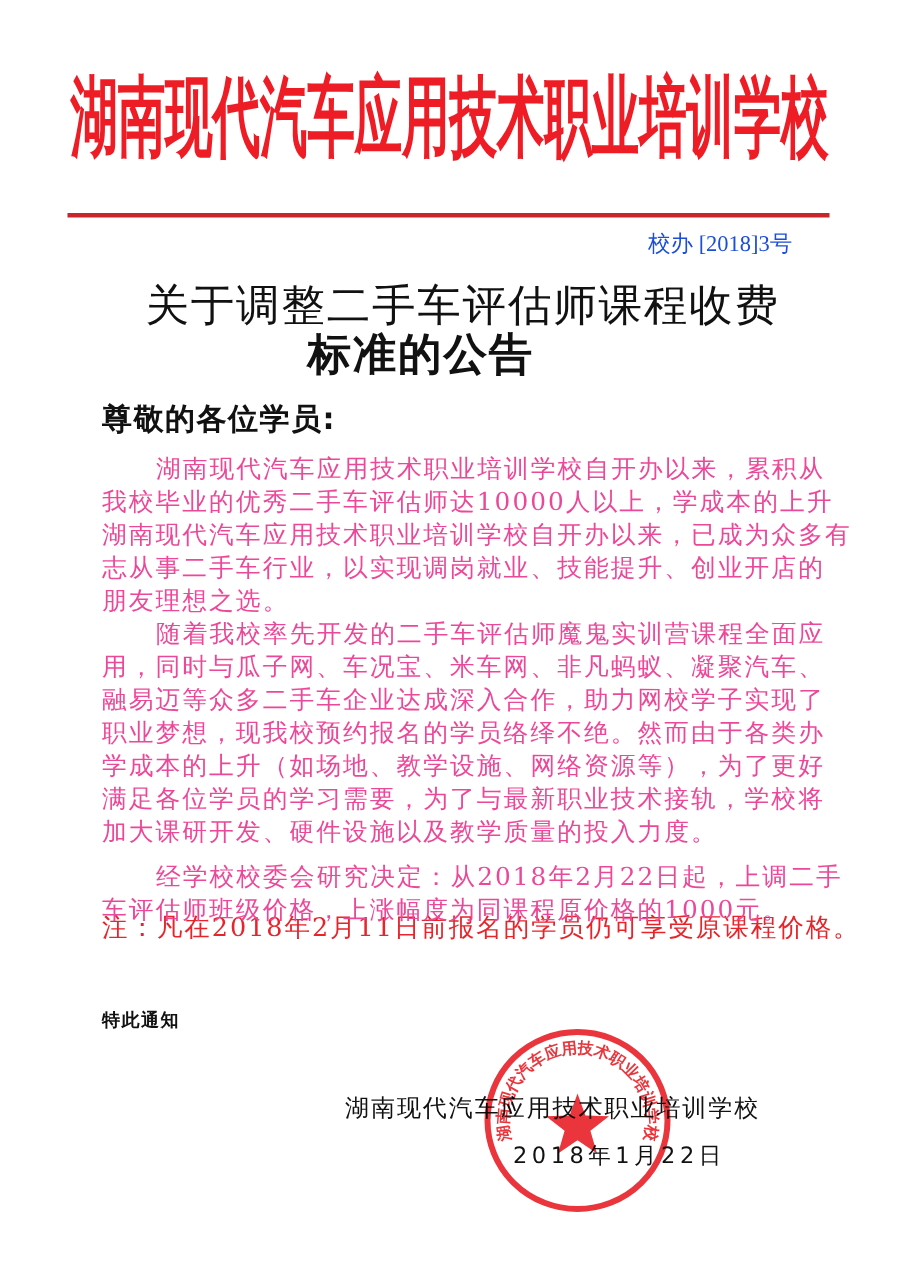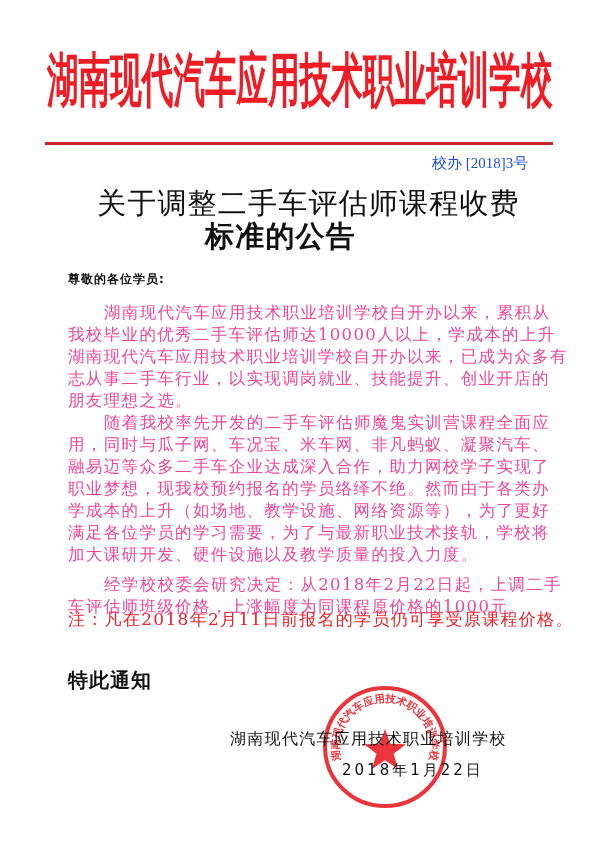--- a/index.html
+++ b/index.html
@@ -60,21 +60,21 @@
       color: #111;
       font-family: "DejaVu Sans", "Liberation Sans", sans-serif;
       letter-spacing: 1.2px;
     }
     .title-1 { left: 97px; top: 188px; }
     .title-2 { left: 205px; top: 221px; font-weight: bold; }
 
     .salutation {
       left: 68px;
       top: 269px;
-      font-size: 12px;
+      font-size: 20px;
       line-height: 20px;
       font-weight: bold;
       letter-spacing: 1px;
       font-family: "DejaVu Sans", "Liberation Sans", sans-serif;
     }
 
     
     .body-line {
       left: 68px;
       font-size: 16.5px;
@@ -92,21 +92,21 @@
       top: 609px;
       font-size: 17px;
       line-height: 20px;
       letter-spacing: 1.3px;
       color: #e8232a;
       font-family: "DejaVu Serif", "Liberation Serif", serif;
     }
     .closing {
       left: 68px;
       top: 670px;
-      font-size: 20px;
+      font-size: 12px;
       line-height: 20px;
       font-weight: bold;
       letter-spacing: 1px;
       font-family: "DejaVu Sans", "Liberation Sans", sans-serif;
     }
     .signature {
       left: 230px;
       top: 729px;
       font-size: 16px;
       line-height: 20px;

